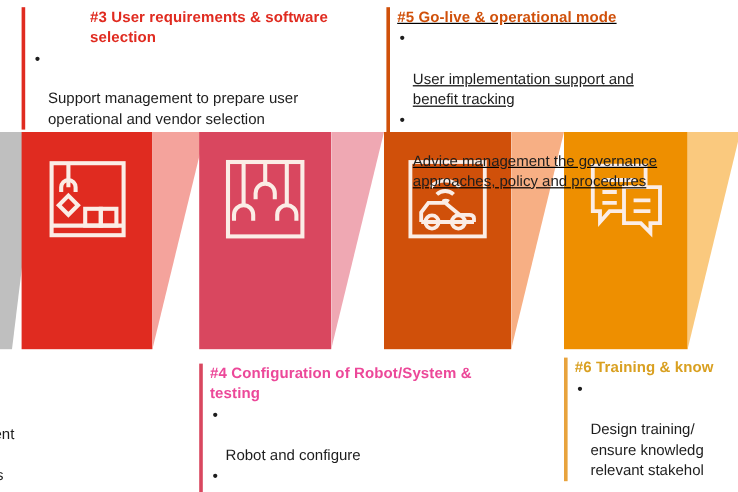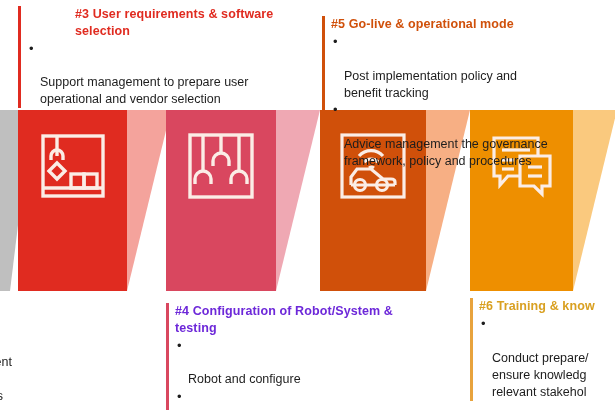--- a/index.html
+++ b/index.html
@@ -181,69 +181,69 @@
 selection</div>
   <ul>
     <li>
       <span class="bullet">•</span>
       <span>Support management to prepare user
 operational and vendor selection</span>
     </li>
   </ul>
 </div>
 
-<div class="callout" style="left:322px; top:16px; width:290px;">
+<div class="callout" style="left:322px; top:6px; width:290px;text-decoration:underline;">
   <div class="accent" style="background:#D0500A;"></div>
   <div class="title" style="color:#D0500A;">#5 Go-live &amp; operational  mode</div>
   <ul>
     <li>
       <span class="bullet">•</span>
-      <span>Post implementation policy and
+      <span>User implementation support and
 benefit tracking</span>
     </li>
     <li>
       <span class="bullet">•</span>
       <span>Advice management the governance
-framework,  policy and procedures</span>
+approaches,  policy and procedures</span>
     </li>
   </ul>
 </div>
 
 <div class="callout" style="left:-108px; top:303px; width:215px;">
 
   <div class="title" style="color:#D9475F;">analysis &amp;</div>
   <ul>
     <li style="padding-left:13px; margin-top:17px;">
       <span>port management
 cost-benefits of
 tion approaches</span>
     </li>
   </ul>
 </div>
 
 <div class="callout" style="left:166px; top:303px; width:300px;">
   <div class="accent" style="background:#D9475F;"></div>
-  <div class="title" style="color:#6d28d9;">#4 Configuration of Robot/System  &amp;
+  <div class="title" style="color:#ec4899;">#4 Configuration of Robot/System  &amp;
 testing</div>
   <ul>
     <li>
       <span class="bullet">•</span>
       <span>Robot and configure</span>
     </li>
     <li>
       <span class="bullet">•</span>
       
     </li>
   </ul>
 </div>
 
 <div class="callout" style="left:470px; top:298px; width:215px;">
   <div class="accent" style="background:#E8A33D;"></div>
   <div class="title" style="color:#D9A021;">#6 Training  &amp; know</div>
   <ul>
     <li>
       <span class="bullet">•</span>
-      <span>Conduct prepare/
+      <span>Design training/
 ensure knowledg
 relevant stakehol</span>
     </li>
   </ul>
 </div>
 
 </body></html>

